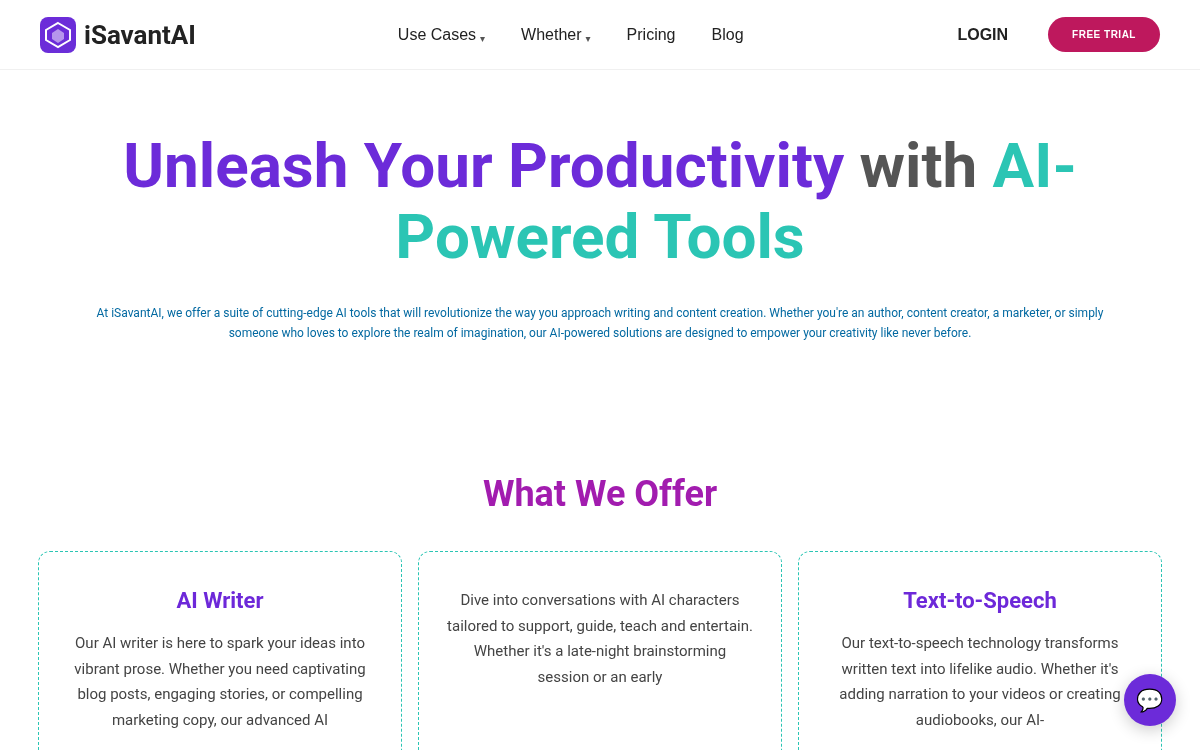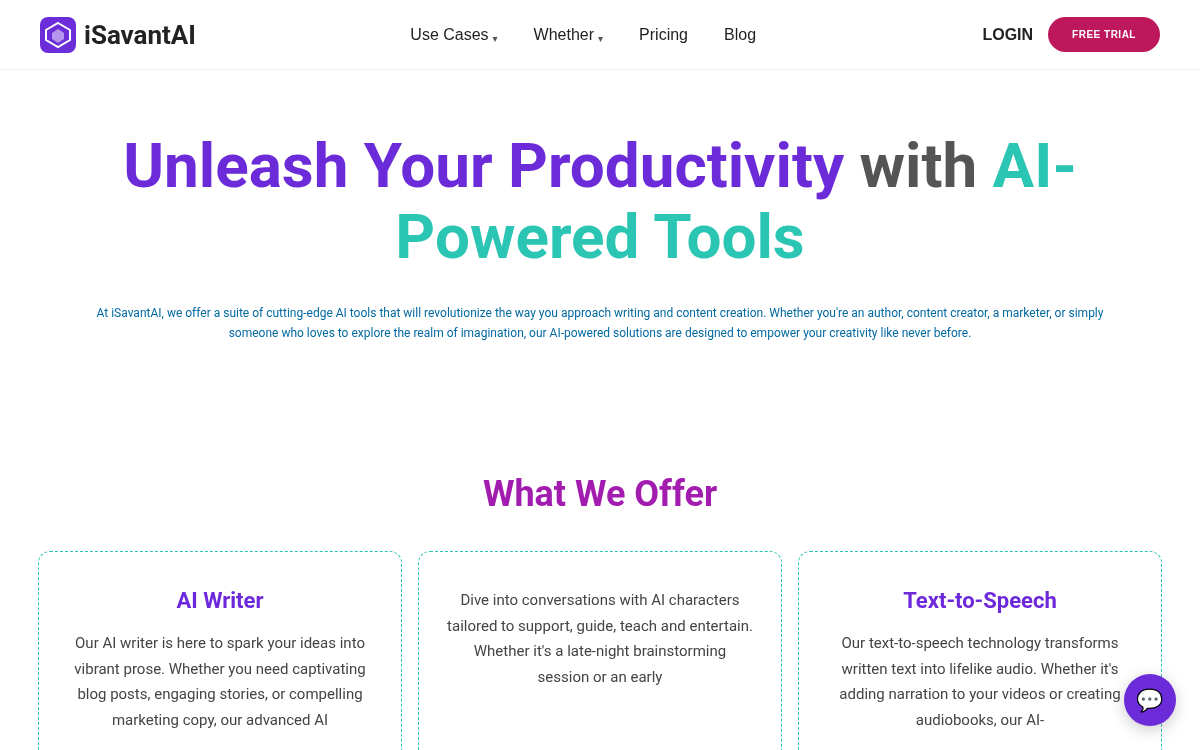--- a/index.html
+++ b/index.html
@@ -70,21 +70,21 @@
       border: none;
     }
 
     .chevron {
       font-size: 10px;
       color: #555;
     }
 
     .nav-right {
       display: flex;
-      gap: 3px;
+      gap: 28px;
     }
 
     .login-btn {
       font-size: 16px;
       font-weight: 600;
       color: #222;
       background: none;
       border: none;
       cursor: pointer;
       padding: 8px 12px;

